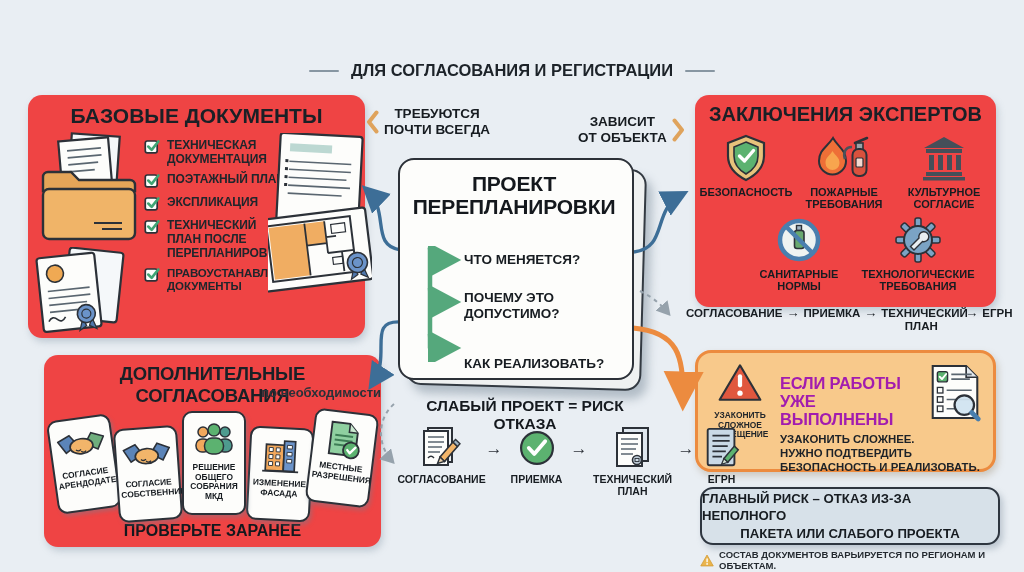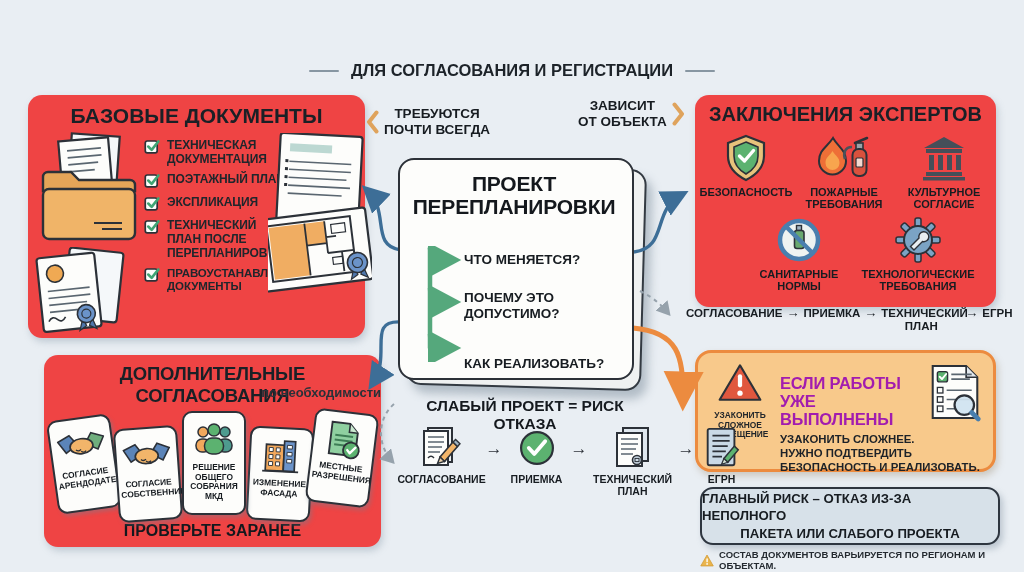--- a/index.html
+++ b/index.html
@@ -22,21 +22,21 @@
   .base-docs{left:28px;top:95px;width:337px;height:243px;}
   .base-title{top:9px;left:0;right:0;font-size:21px;}
   .checklist{left:116px;top:44px;width:215px;}
   .check-item{display:flex;gap:6px;margin-bottom:7px;align-items:flex-start;}
   .chk{width:17px;height:17px;flex:0 0 17px;margin-top:-1px;}
   .check-label{font-size:12px;font-weight:800;line-height:1.14;letter-spacing:-.1px;}
 
   
   .hint{display:flex;align-items:center;gap:5px;font-size:13.5px;font-weight:800;line-height:1.18;color:#171c21;}
   .hint-left{left:366px;top:106px;}
-  .hint-right{left:578px;top:98px;}
+  .hint-right{left:578px;top:114px;}
   .hint .txt{text-align:center;}
 
   
   .proj-back{left:408px;top:166px;width:232px;height:218px;background:#eff1f1;border:2.5px solid #333a42;
              border-radius:16px;transform:rotate(1.6deg);box-shadow:6px 8px 10px rgba(110,128,145,.45);z-index:2;}
   .proj-card{left:398px;top:158px;width:232px;height:218px;background:#fdfdfb;border:2.5px solid #2c3138;
              border-radius:16px;z-index:4;}
   .proj-title{top:12px;left:12px;width:204px;text-align:center;font-size:21px;font-weight:800;line-height:1.1;
               letter-spacing:-.2px;color:#14181d;}
   .tree{left:22px;top:86px;width:40px;height:116px;}

